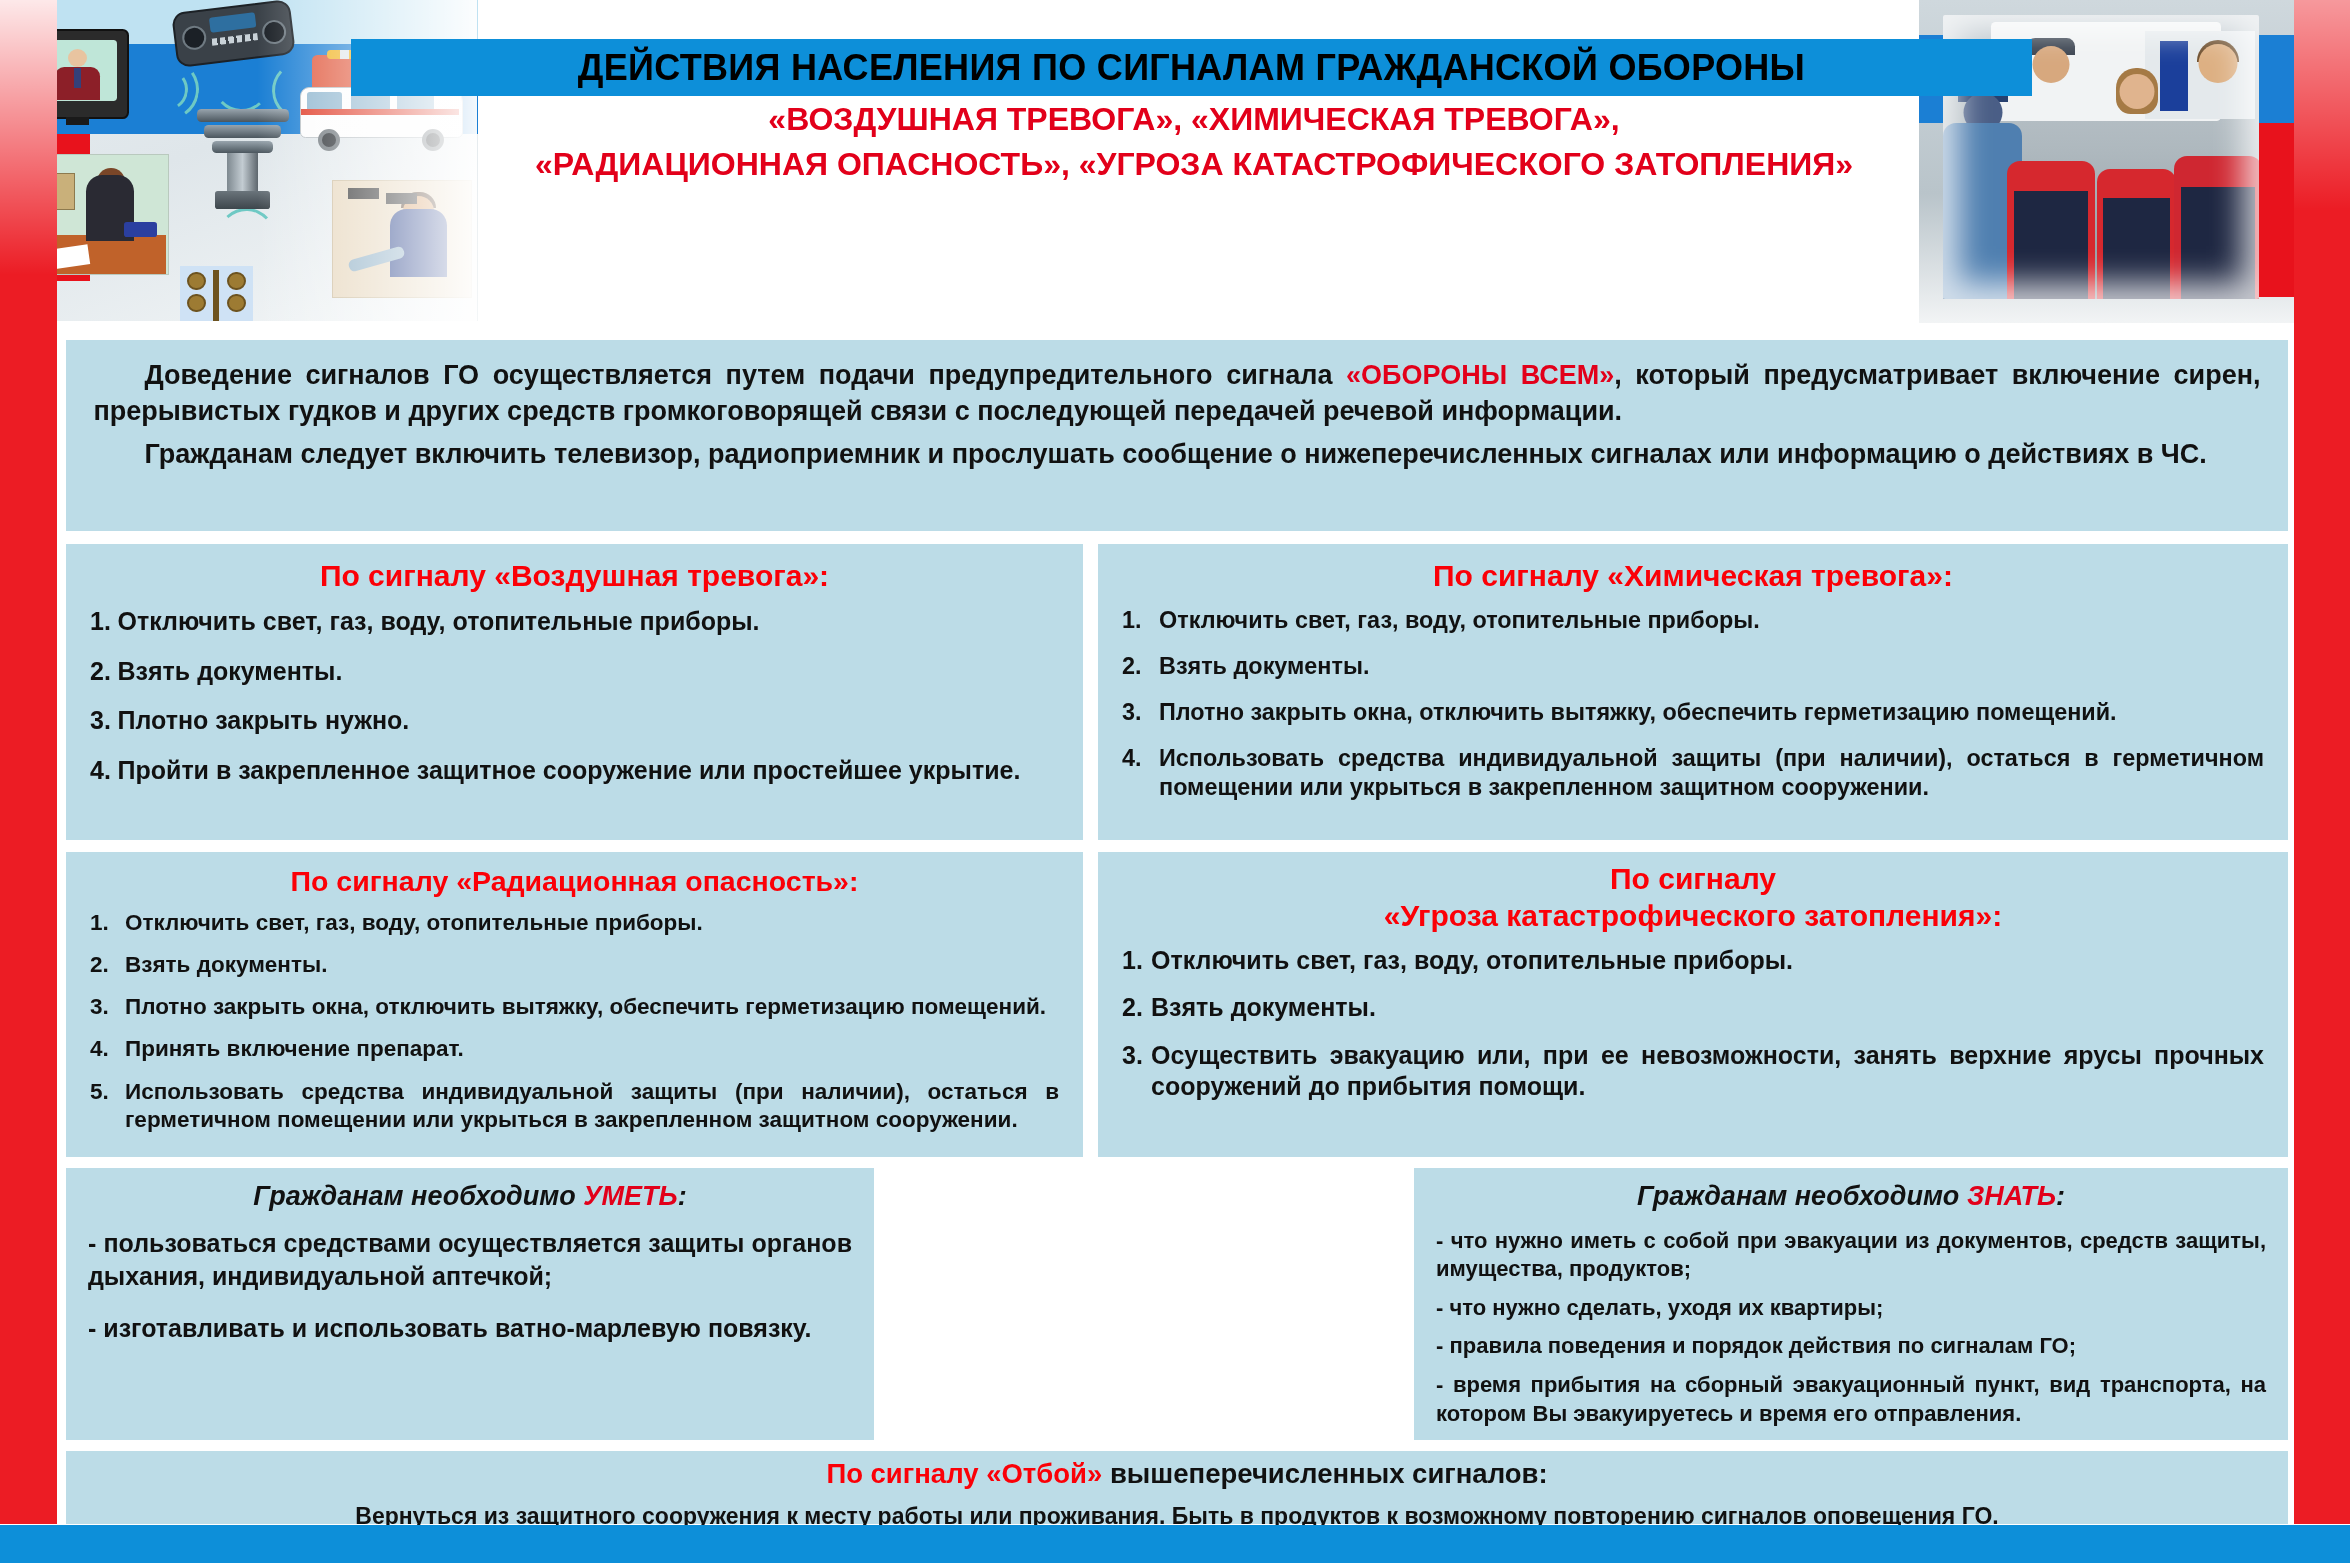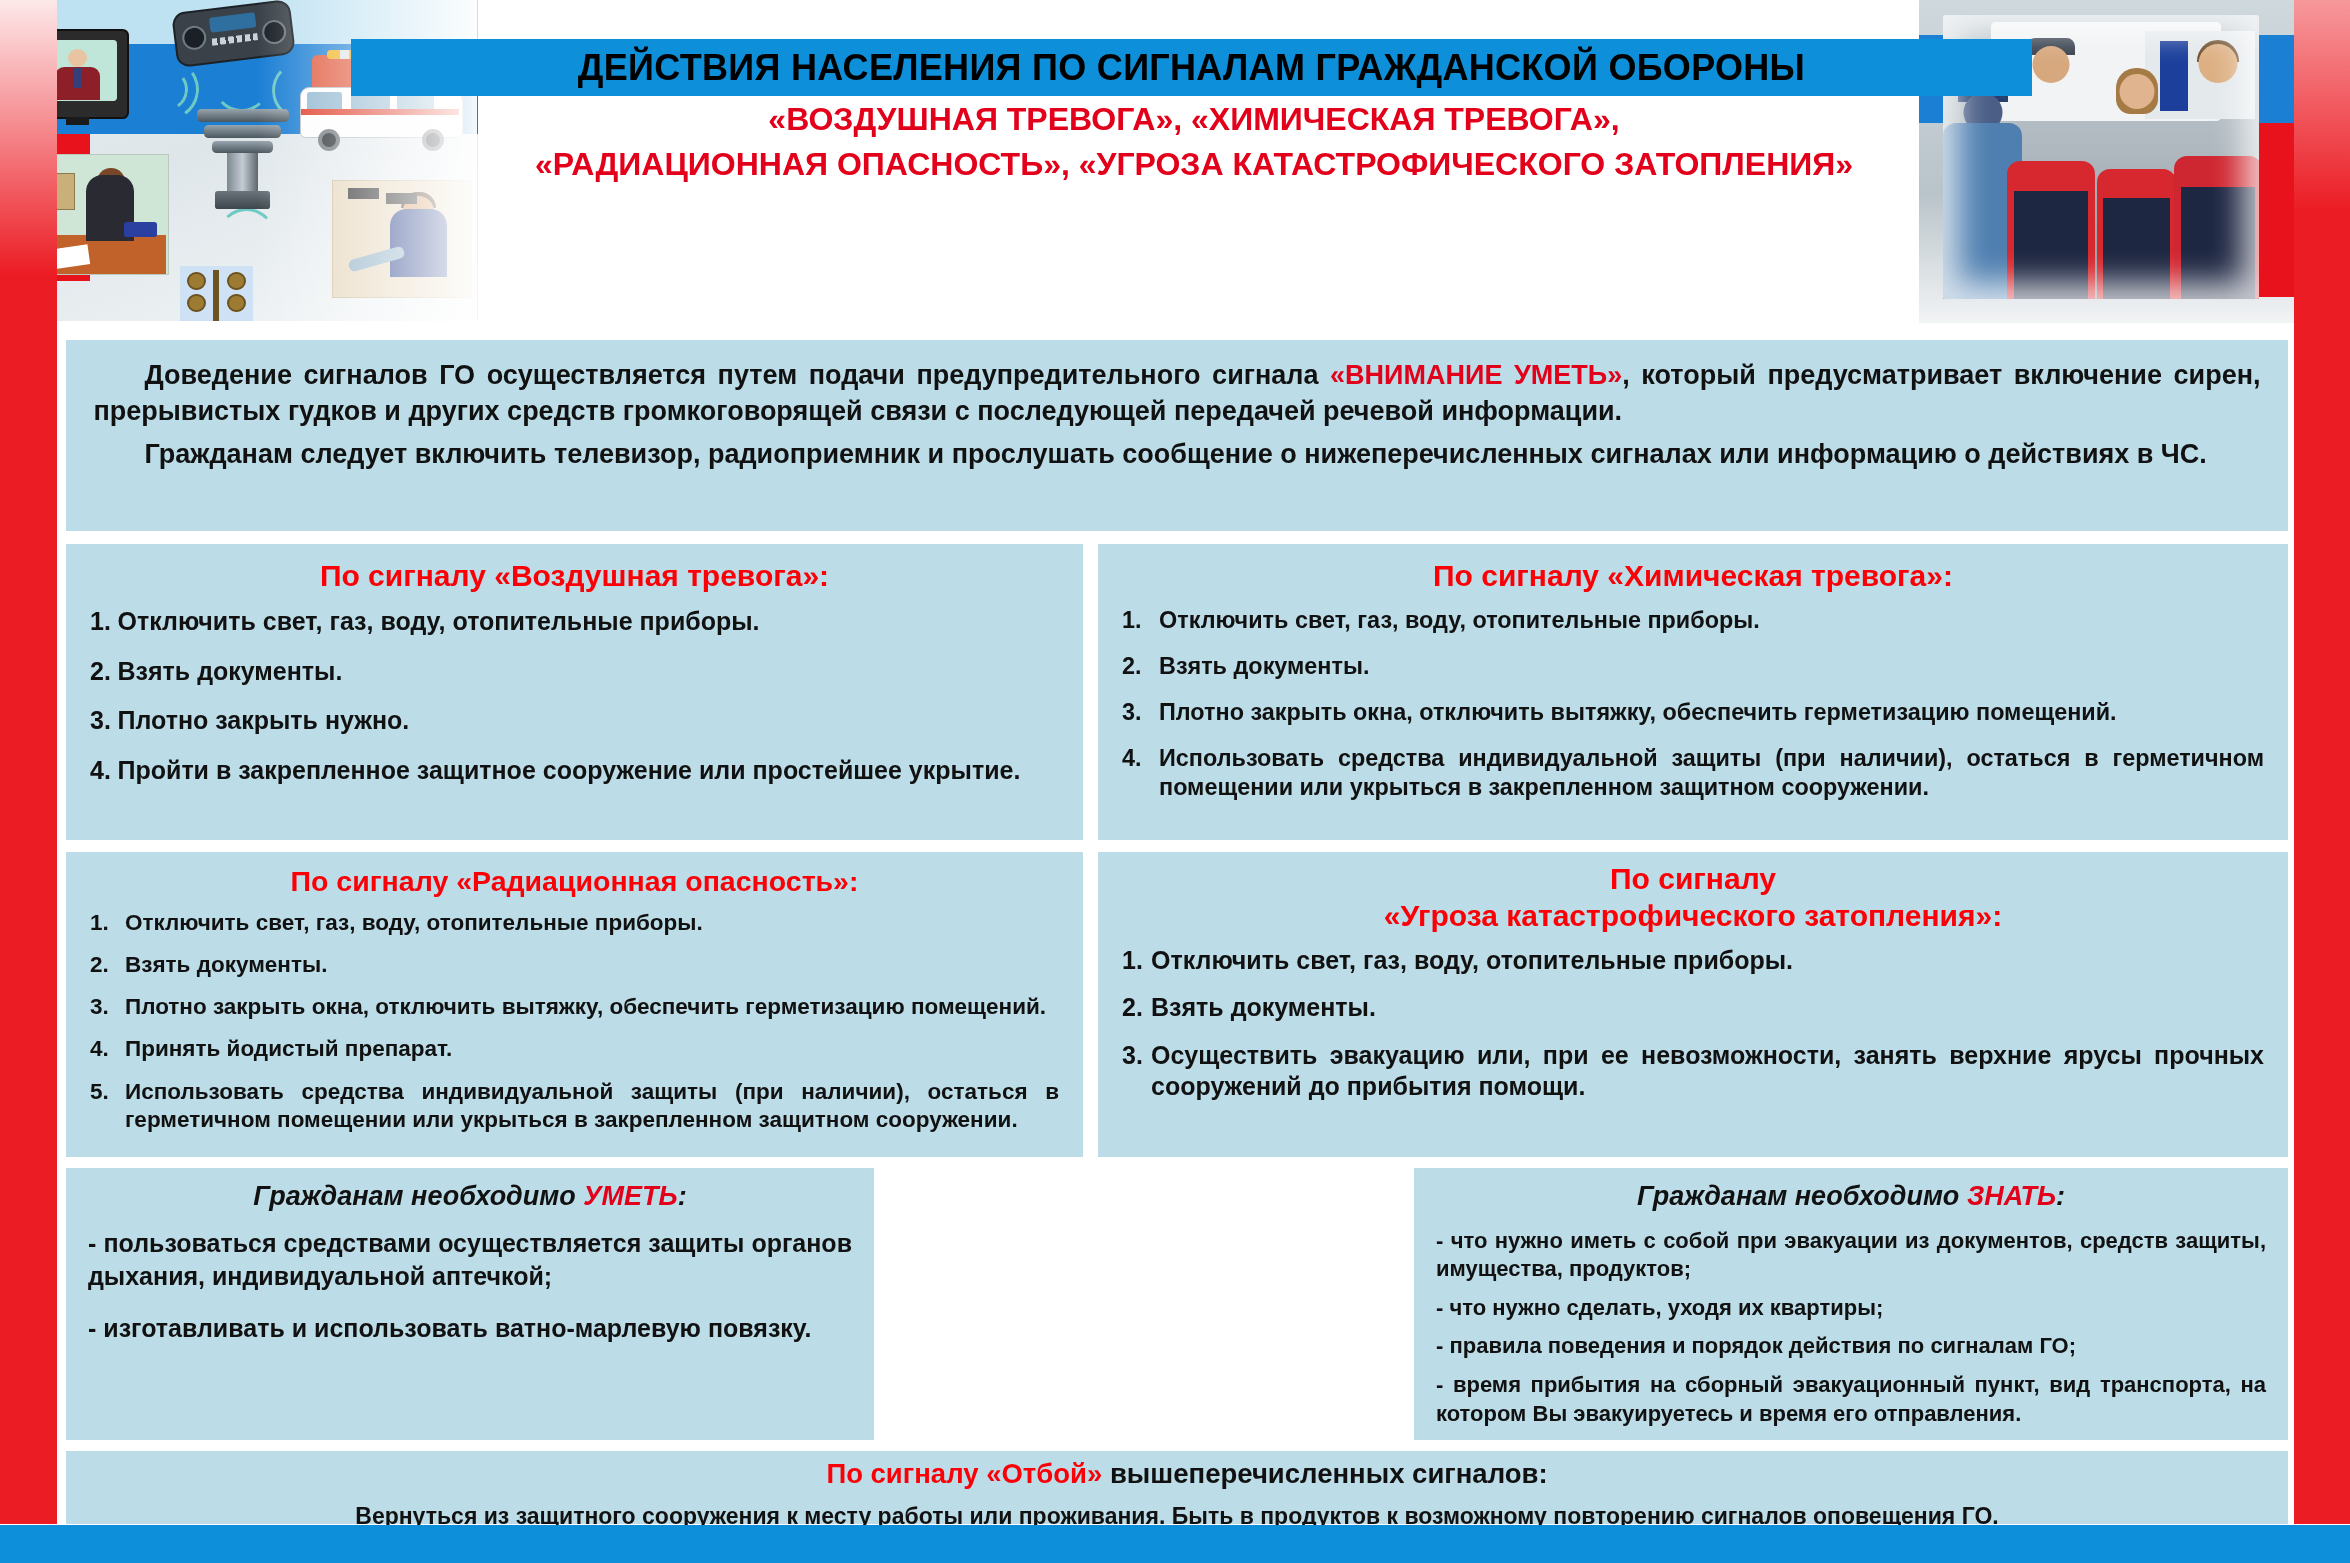--- a/index.html
+++ b/index.html
@@ -328,21 +328,21 @@
       <div class="t">ДЕЙСТВИЯ НАСЕЛЕНИЯ ПО СИГНАЛАМ ГРАЖДАНСКОЙ ОБОРОНЫ</div>
     </div>
 
     <div class="subtitle">
       <div class="l2">«ВОЗДУШНАЯ ТРЕВОГА»,    «ХИМИЧЕСКАЯ ТРЕВОГА»,</div>
       <div class="l3">«РАДИАЦИОННАЯ ОПАСНОСТЬ», «УГРОЗА КАТАСТРОФИЧЕСКОГО ЗАТОПЛЕНИЯ»</div>
     </div>
   </div>
 
   <div class="panel p-intro">
-    <p><span>Доведение сигналов ГО осуществляется путем подачи предупредительного сигнала </span><span class="hl">«ВНИМАНИЕ УМЕТЬ»</span><span>, который предусматривает включение сирен, прерывистых гудков и других средств громкоговорящей связи с последующей передачей речевой информации.</span></p>
+    <p><span>Доведение сигналов ГО осуществляется путем подачи предупредительного сигнала </span><span class="hl">«ОБОРОНЫ ВСЕМ»</span><span>, который предусматривает включение сирен, прерывистых гудков и других средств громкоговорящей связи с последующей передачей речевой информации.</span></p>
     <p>Гражданам следует включить телевизор, радиоприемник и прослушать сообщение о нижеперечисленных сигналах или информацию о действиях в ЧС.</p>
   </div>
 
   <div class="panel p-a">
     <div class="sig-title">По сигналу «Воздушная тревога»:</div>
     <ul class="steps">
       <li>
           <span class="n">1.</span>
           <span class="x">Отключить свет, газ, воду, отопительные приборы.</span>
         </li>
@@ -393,21 +393,21 @@
       <li>
           <span class="n">2.</span>
           <span class="x">Взять документы.</span>
         </li>
       <li>
           <span class="n">3.</span>
           <span class="x">Плотно закрыть окна, отключить вытяжку, обеспечить герметизацию помещений.</span>
         </li>
       <li>
           <span class="n">4.</span>
-          <span class="x">Принять йодистый препарат.</span>
+          <span class="x">Принять включение препарат.</span>
         </li>
       <li class="just">
           <span class="n">5.</span>
           <span class="x">Использовать средства индивидуальной защиты (при наличии), остаться в герметичном помещении или укрыться в закрепленном защитном сооружении.</span>
         </li>
     </ul>
   </div>
 
   <div class="panel p-d">
     <div class="sig-title">

